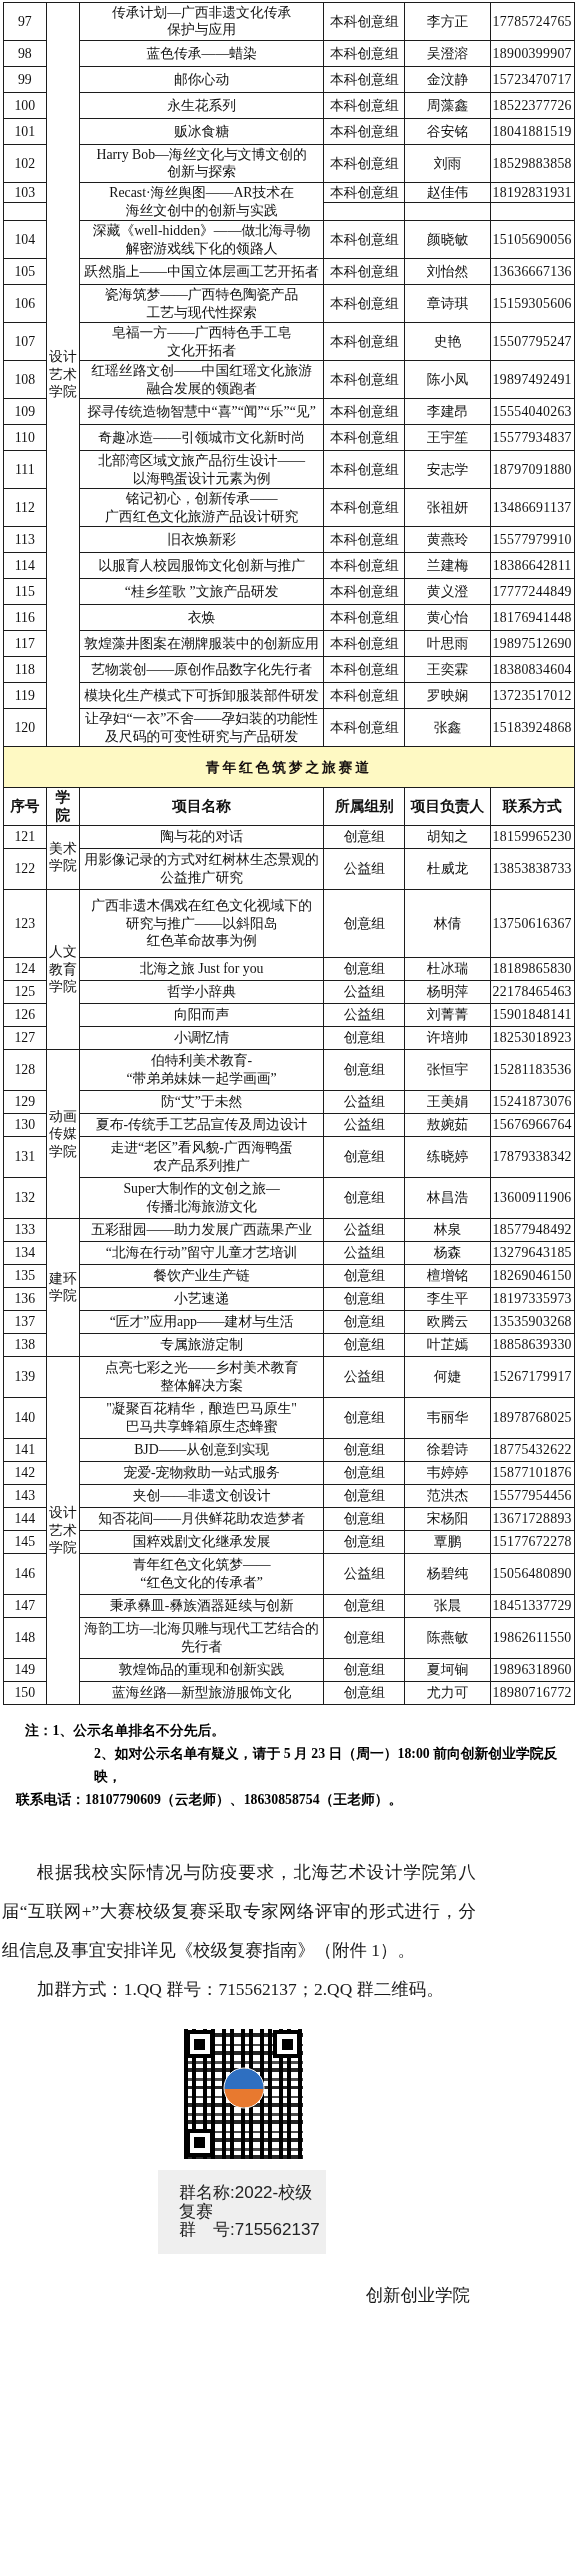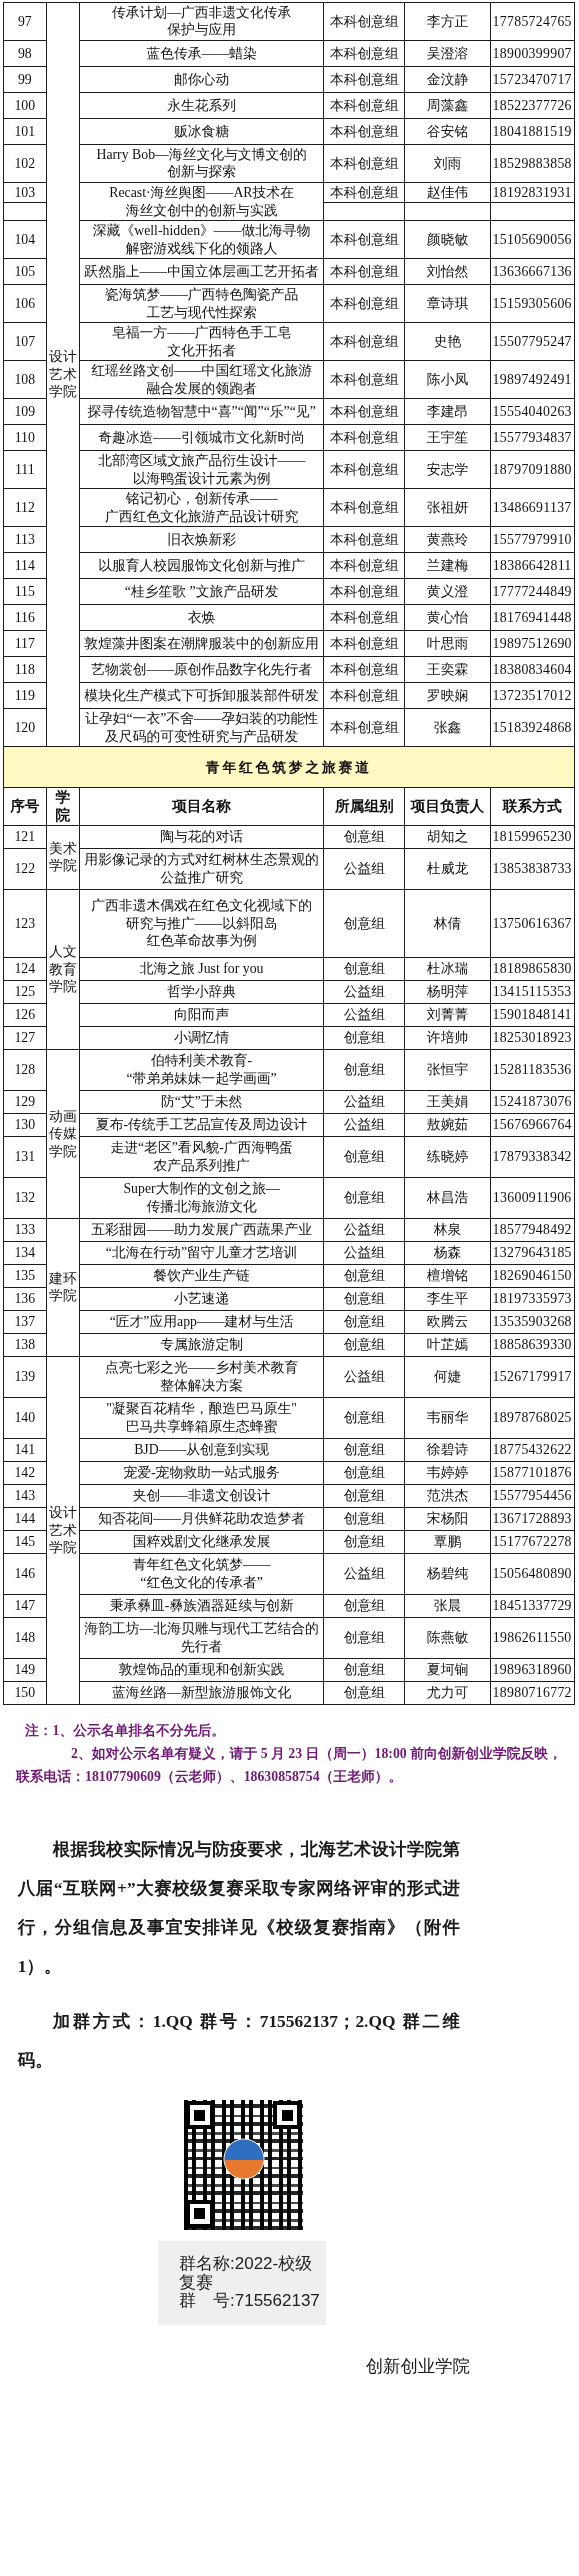--- a/index.html
+++ b/index.html
@@ -17,29 +17,29 @@
   td.c-phone{font-size:13.8px;letter-spacing:0.3px;}
   td.c-college{white-space:pre-line;font-size:14.7px;margin-left:12px;}
   td.t1col{vertical-align:top;padding-top:171px;line-height:40px;}
   td.t2col{line-height:21px;}
   tr.banner-row{height:41px}
   td.banner-cell{font-weight:bold;font-size:21px;letter-spacing:2.8px;}
   tr.header-row{height:22px}
   tr.header-row td{font-weight:bold;font-size:14.7px;}
 
   
-  .notes{margin-top:13.8px;font-size:13.8px;line-height:23px;font-weight:bold;color:#701a75;}
+  .notes{margin-top:13.8px;font-size:13.8px;line-height:23px;font-weight:bold;color:#000000;}
   .note-l1{padding-left:25px;}
-  .note-l2{padding-left:71px;}
+  .note-l2{padding-left:71px;margin-left:23px;}
   .note-l3{padding-left:16px;}
 
   
   .bodytext{width:474px;margin:42px 0 0 1.8px;font-size:17.4px;line-height:39px;
             text-align:justify;color:#1a1a1a;}
-  .bodytext p{margin:16px;text-indent:35px;font-weight:bold;}
+  .bodytext p{margin:0;text-indent:35px;}
 
   
   .qr{position:relative;width:119px;height:130px;margin:20px 0 0 184px;background:#fff;
       background-image:
         repeating-linear-gradient(0deg, rgba(0,0,0,.85) 0 3.7px, transparent 3.7px 8.3px, rgba(0,0,0,.7) 8.3px 11px, transparent 11px 17.4px),
         repeating-linear-gradient(90deg, #000 0 3.7px, #fff 3.7px 8.3px, #000 8.3px 12px, #fff 12px 19px);}
   .qr .f{position:absolute;width:20px;height:20px;border:4.6px solid #000;background:#fff;}
   .qr .f::after{content:"";position:absolute;left:4.6px;top:4.6px;width:11px;height:11px;background:#000;}
   .qr .f.tl{left:1.8px;top:1.8px} .qr .f.tr{right:1.8px;top:1.8px} .qr .f.bl{left:1.8px;bottom:1.8px}
   .qr .logo{position:absolute;left:50%;top:46%;transform:translate(-50%,-50%);
@@ -300,21 +300,21 @@
           <td class="c-name">北海之旅 Just for you</td>
           <td class="c-group">创意组</td>
           <td class="c-leader">杜冰瑞</td>
           <td class="c-phone">18189865830</td>
         </tr>
         <tr class="t2 l1">
           <td class="c-no">125</td>
           <td class="c-name">哲学小辞典</td>
           <td class="c-group">公益组</td>
           <td class="c-leader">杨明萍</td>
-          <td class="c-phone">13415115353</td>
+          <td class="c-phone">22178465463</td>
         </tr>
         <tr class="t2 l1">
           <td class="c-no">126</td>
           <td class="c-name">向阳而声</td>
           <td class="c-group">公益组</td>
           <td class="c-leader">刘菁菁</td>
           <td class="c-phone">15901848141</td>
         </tr>
         <tr class="t2 l1">
           <td class="c-no">127</td>

